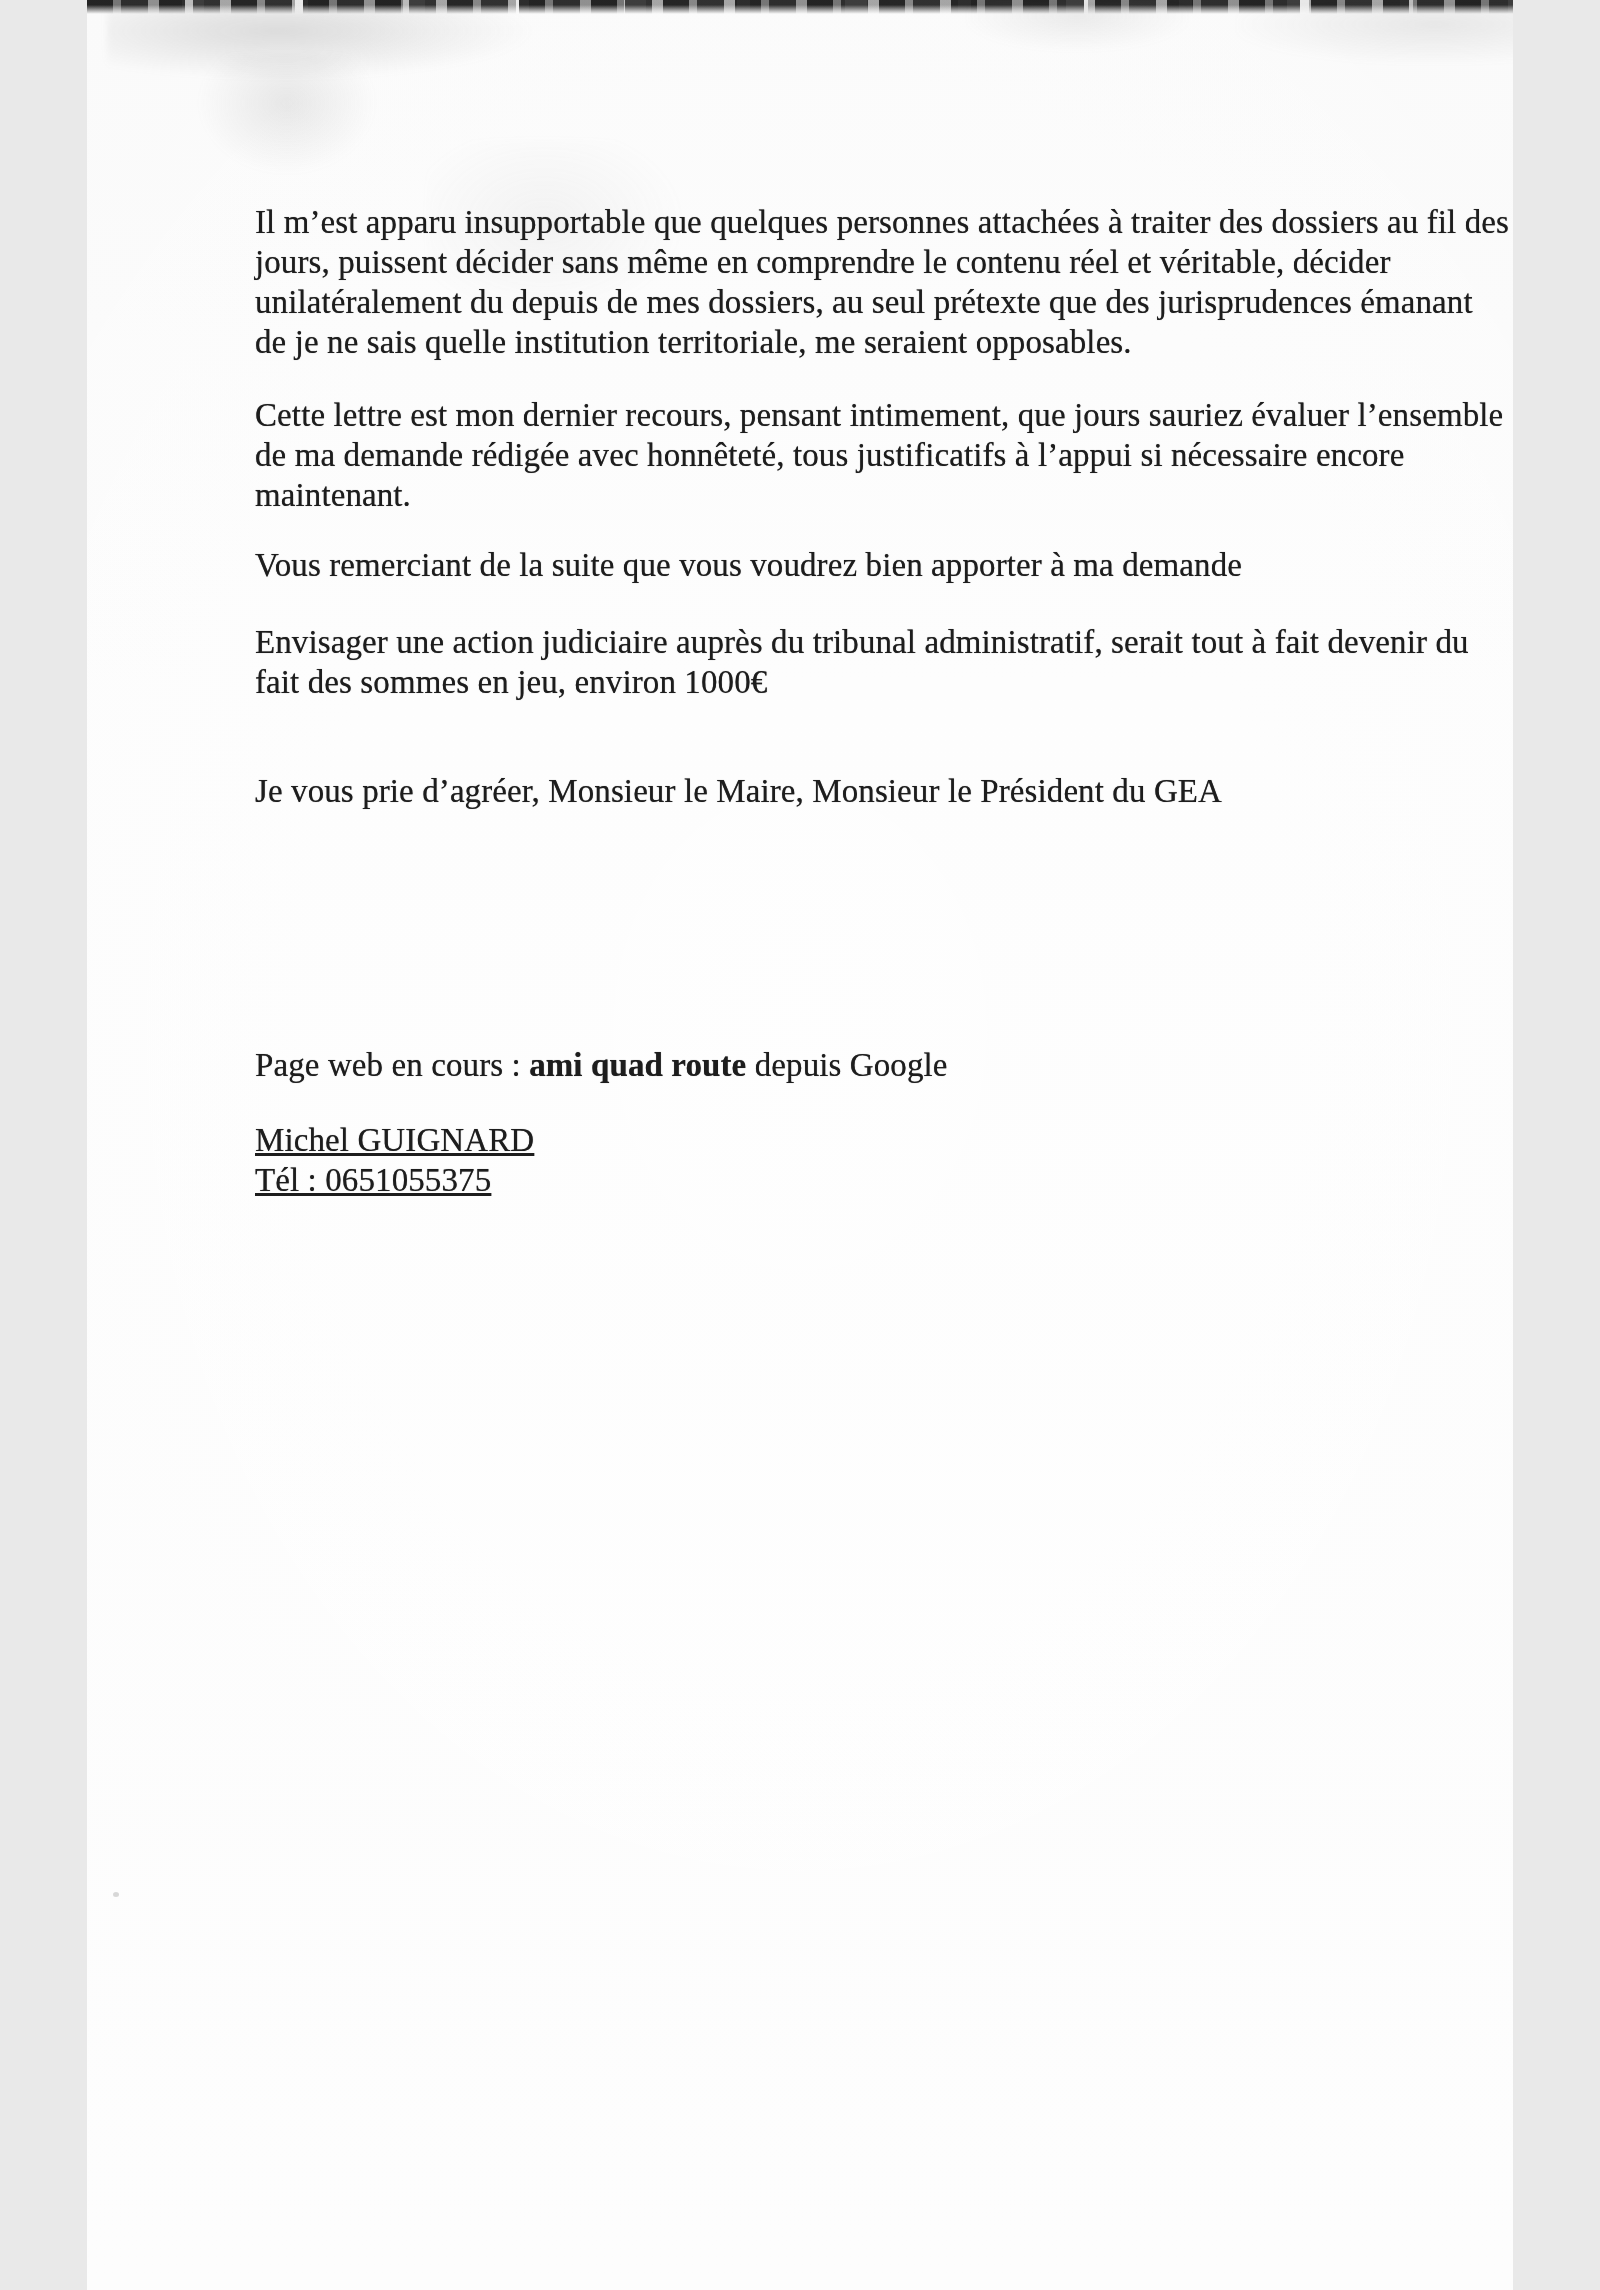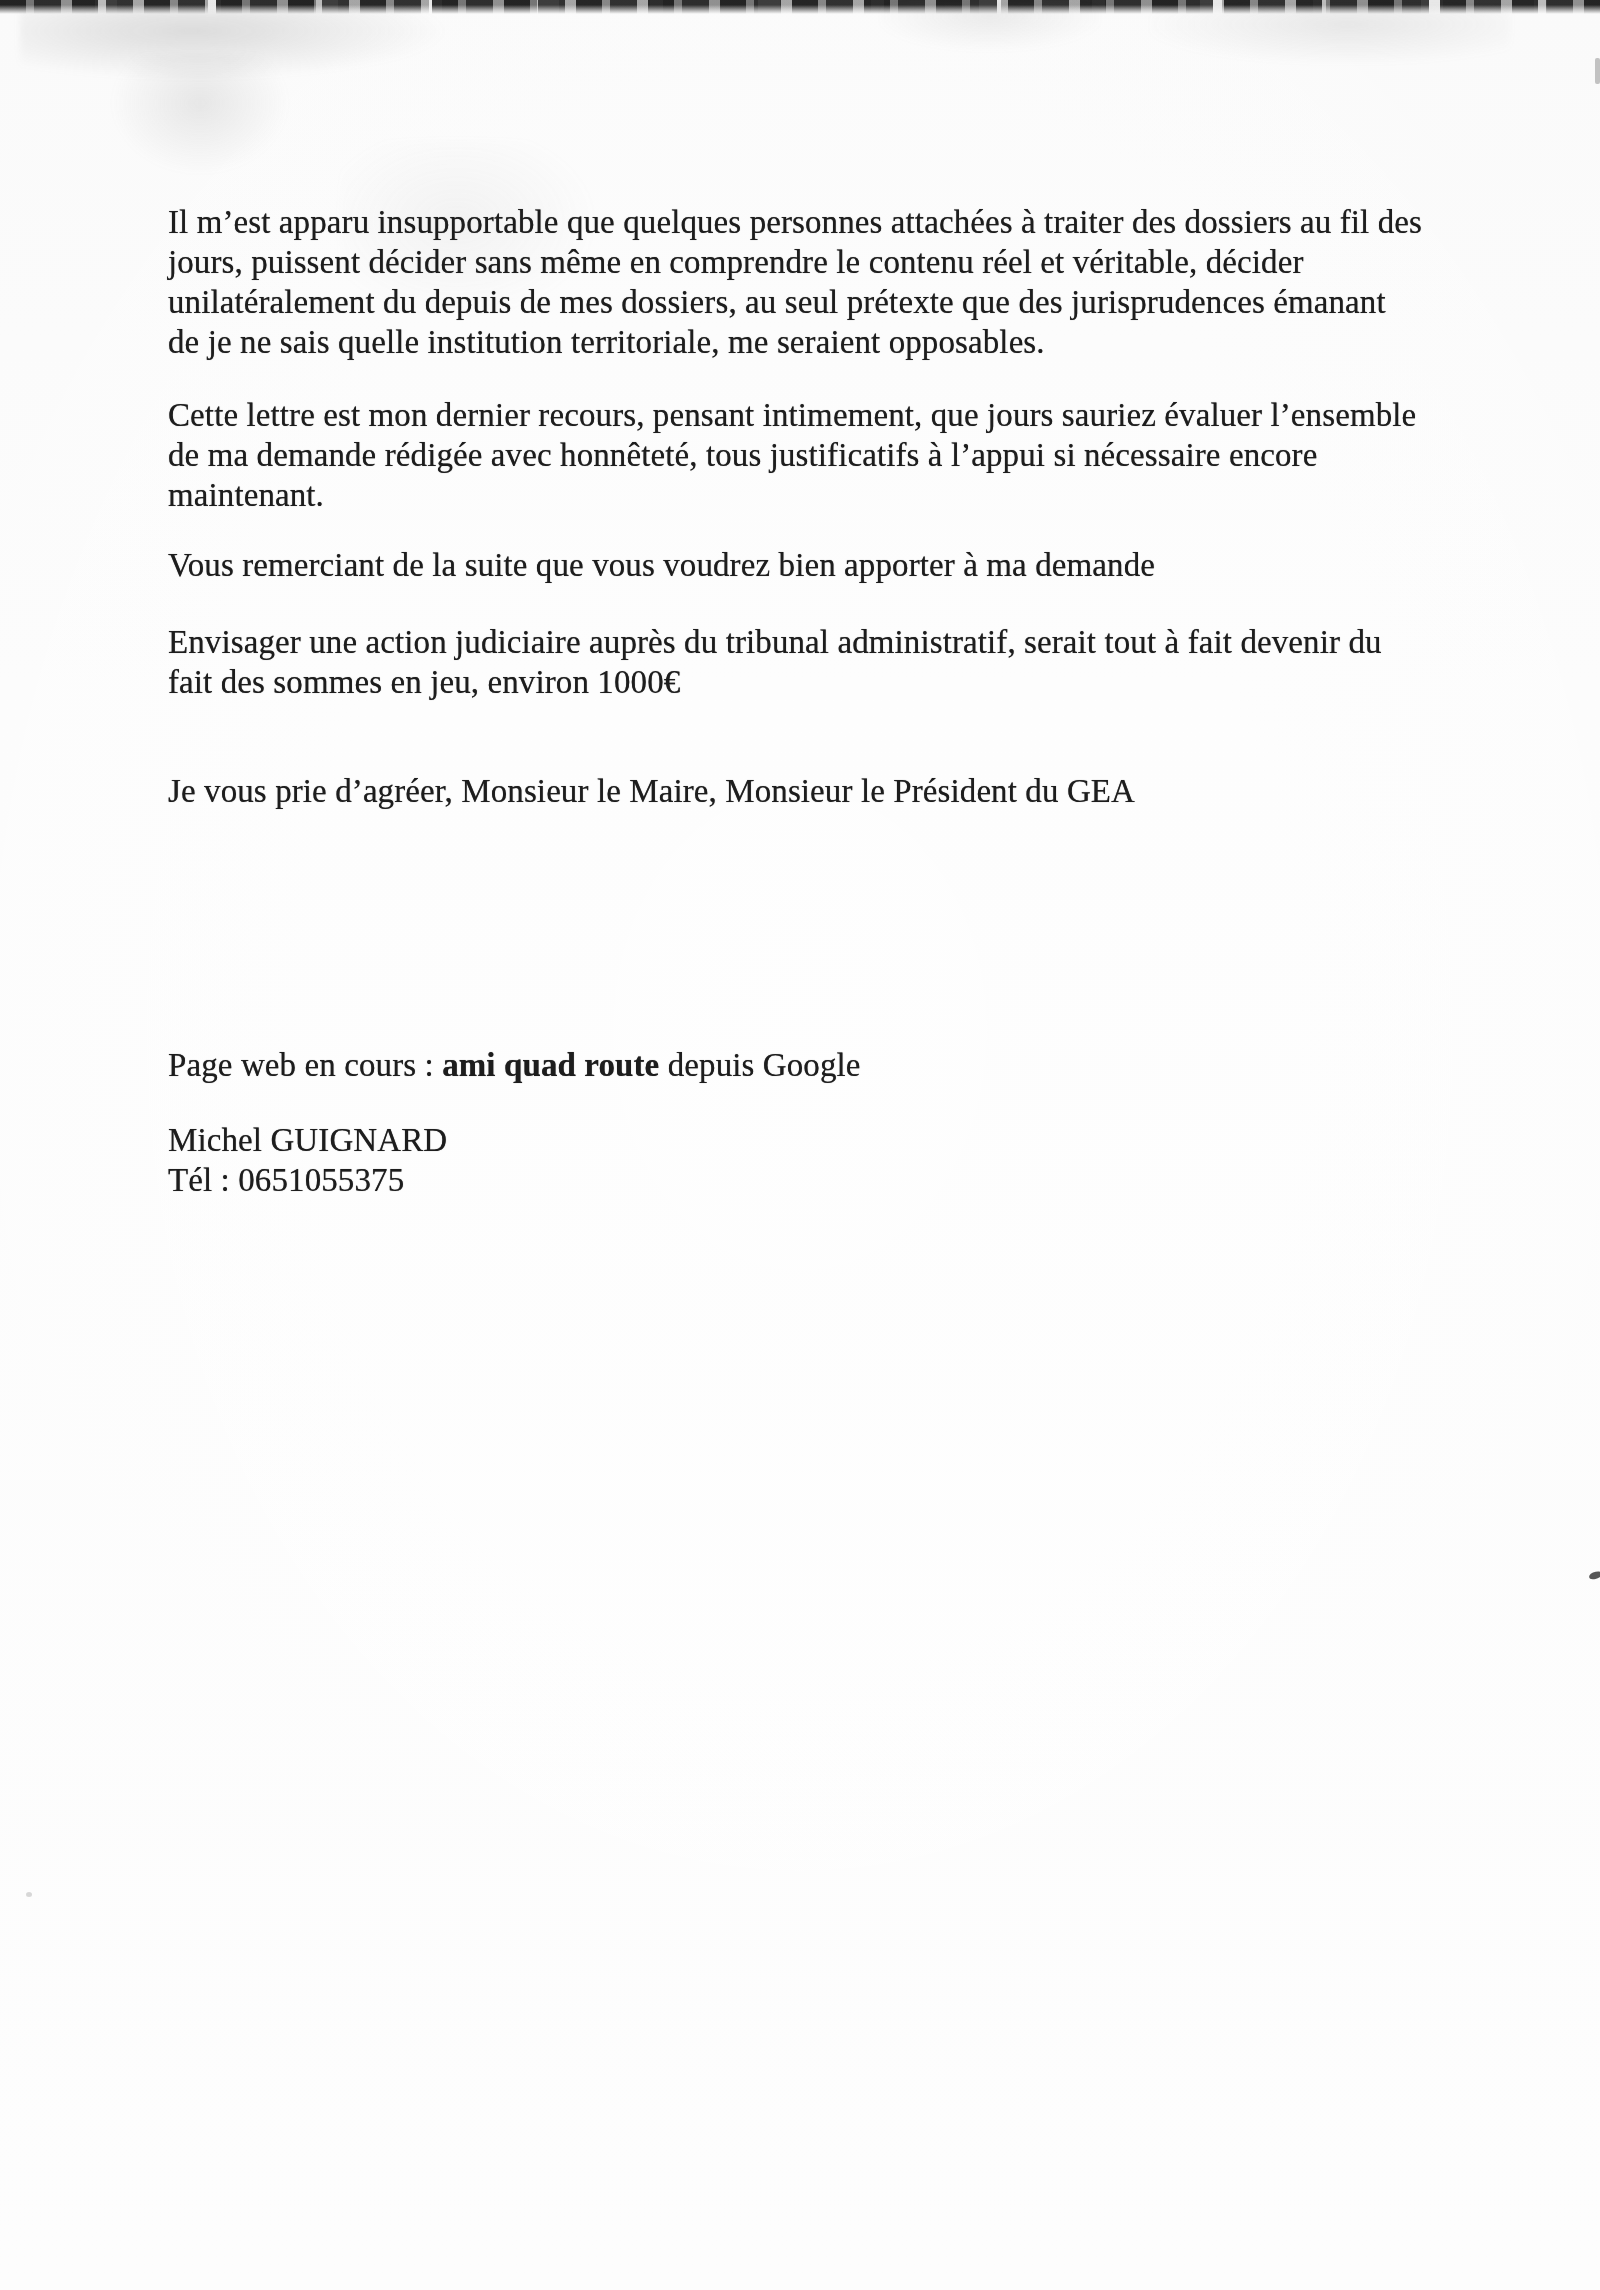--- a/index.html
+++ b/index.html
@@ -2,21 +2,21 @@
 <html><head>
 <meta charset="utf-8">
 <style>
   html, body {
     margin: 0;
     padding: 0;
     background: #e9e9e9;
   }
   #page {
     position: relative;
-    width: 1600px;
+    width: 1426px;
     height: 2290px;
     margin: 0 auto;
     background:
       radial-gradient(ellipse 1400px 1800px at 50% 45%, rgba(255,255,255,0.6), rgba(255,255,255,0) 80%),
       linear-gradient(180deg, #fafafa 0%, #fcfcfc 30%, #fdfdfd 100%);
     overflow: hidden;
     font-family: "Liberation Serif", "DejaVu Serif", serif;
     color: #1d1d1d;
   }
 
@@ -81,21 +81,21 @@
     letter-spacing: 0.1px;
     text-shadow: 0 0 0.7px rgba(25,25,25,0.75);
   }
   .line { white-space: nowrap; }
   .p1 { top: 202px; }
   .p2 { top: 395px; }
   .p3 { top: 545px; }
   .p4 { top: 622px; }
   .p5 { top: 771px; }
   .webline { top: 1045px; }
-  .sig { top: 1120px; }
+  .sig { top: 1120px; text-decoration: underline; }
   .bold { font-weight: 700; }
 </style>
 </head>
 <body>
 
 <div id="page">
 
   <div class="top-band"></div>
   <div class="smudge s1"></div>
   <div class="smudge s2"></div>

